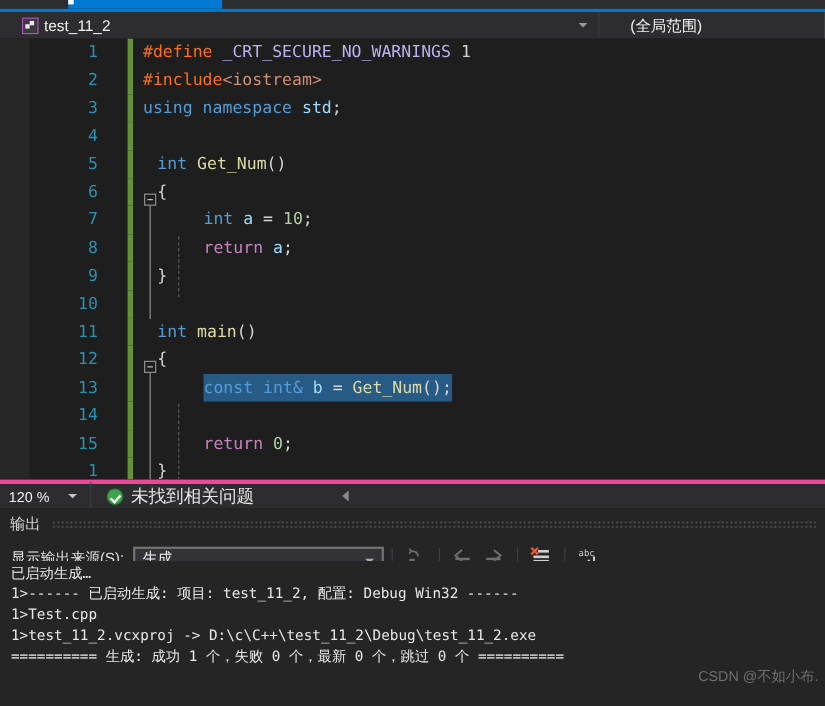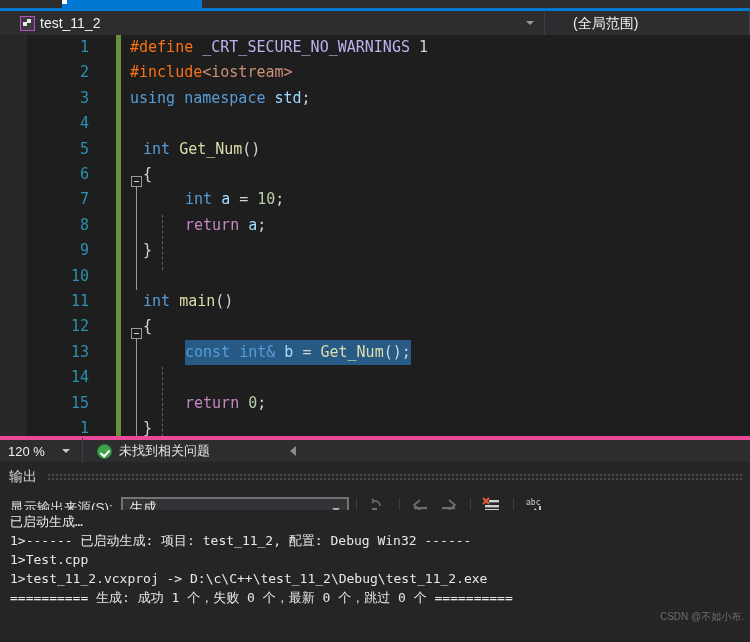--- a/index.html
+++ b/index.html
@@ -152,21 +152,21 @@
     position: relative; flex: 0 0 auto;
     border: 1px solid #2E7D38;
   }
   #ok-icon::after {
     content: "";
     position: absolute; left: 3.5px; top: 3px;
     width: 4px; height: 7px;
     border: solid #FFFFFF; border-width: 0 2px 2px 0;
     transform: rotate(42deg);
   }
-  #status-msg { color: #E6E6E6; font-size: 13px; margin-left: 7px; }
+  #status-msg { color: #E6E6E6; font-size: 16px; margin-left: 7px; }
   #status-collapse {
     margin-left: 80px; width: 0; height: 0;
     border-top: 5px solid transparent;
     border-bottom: 5px solid transparent;
     border-right: 6px solid #8A8A8A;
   }
 
   
   #outpanel {
     position: absolute; left: 0; top: 462px; width: 750px; height: 180px;
@@ -224,21 +224,21 @@
     overflow: hidden;
   }
   .outline-row {
     color: #E8E8E8;
     font-family: "DejaVu Sans Mono", monospace;
     font-size: 13px; line-height: 19px;
     white-space: pre;
   }
   #watermark {
     position: absolute; right: 6px; bottom: 18px;
-    color: #6E6E6E; font-size: 10px;
+    color: #6E6E6E; font-size: 13px;
     font-family: "Liberation Sans", sans-serif;
   }
 </style>
 </head>
 <body>
 
 <div id="tabstrip">
   <div class="tab-active"></div>
   <div class="tab-dot"></div>
 </div>

